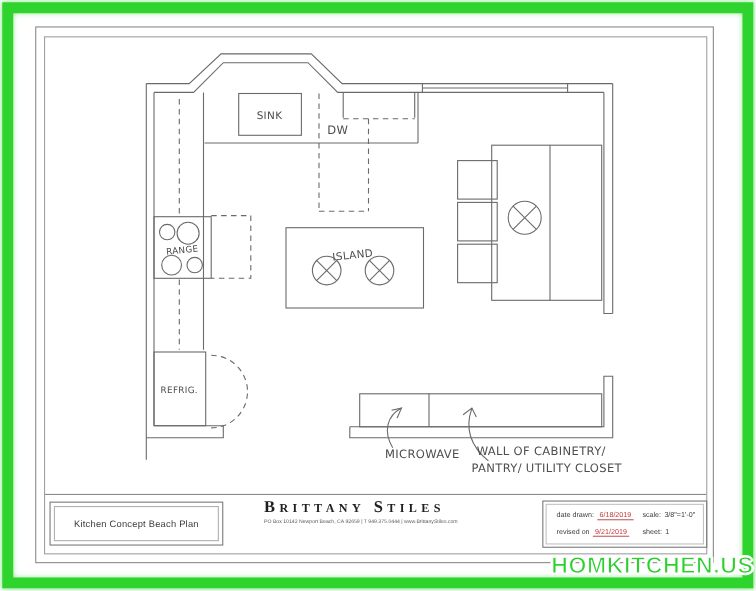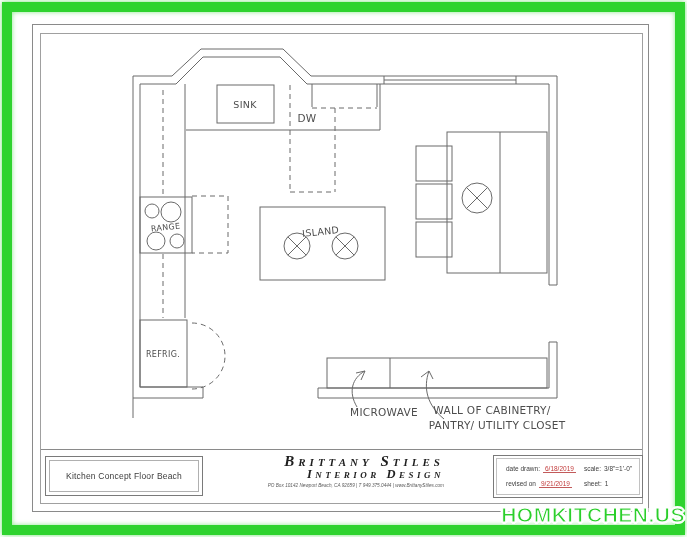--- a/index.html
+++ b/index.html
@@ -13,21 +13,21 @@
     box-shadow:0 0 5px rgba(46,211,46,.65), inset 0 0 5px rgba(46,211,46,.55);
   }
   
   .frame-outer{position:absolute;left:32px;top:24px;width:615px;height:486px;border:1px solid #8a8a8a;z-index:1;}
   .frame-inner{position:absolute;left:40px;top:33px;width:601px;height:469px;border:1px solid #a0a0a0;z-index:1;}
   
   .title-band{position:absolute;left:41px;top:449px;width:601px;height:54px;border-top:1px solid #8a8a8a;z-index:3;}
   .title-box-outer{position:absolute;left:45px;top:456px;width:156px;height:38px;border:1px solid #7a7a7a;z-index:4;}
   .title-box-inner{position:absolute;inset:3px;border:1px solid #b0b0b0;display:flex;align-items:center;justify-content:center;}
   .title-box-inner span{font-size:8.5px;color:#3c3c3c;letter-spacing:.2px;}
-  .firm-block{position:absolute;left:240px;top:454px;width:204px;text-align:right;z-index:4;color:#1f1f1f;font-style:italic;}
+  .firm-block{position:absolute;left:240px;top:454px;width:204px;text-align:left;z-index:4;color:#1f1f1f;}
   .firm-name{font-family:"Liberation Serif",serif;font-variant:small-caps;font-weight:700;font-size:15px;letter-spacing:4px;line-height:14px;}
   .firm-sub{font-family:"Liberation Serif",serif;font-variant:small-caps;font-weight:700;font-size:12.5px;letter-spacing:3.5px;line-height:12px;}
   .firm-contact{font-size:4.7px;color:#5c5c5c;margin-top:2.5px;letter-spacing:0;white-space:nowrap;}
   .info-box{position:absolute;left:493px;top:455px;width:148px;height:41px;border:1px solid #7a7a7a;z-index:4;}
   .info-box-inner{position:absolute;inset:2px;border:1px solid #c2c2c2;}
   .ib-row{position:absolute;left:9px;right:5px;display:flex;align-items:baseline;font-size:6.5px;color:#3d3d3d;}
   .ib-row.r1{top:6px;} .ib-row.r2{top:21px;}
   .ib-left{width:78px;display:flex;gap:3px;align-items:baseline;}
   .ib-val{color:#c23b3b;border-bottom:.8px solid #c25b5b;padding:0 2px;}
   .ib-right{flex:1;display:flex;gap:3px;align-items:baseline;}
@@ -154,27 +154,26 @@
     <path class="ln" d="M421,377 L429,371 L433,379"></path>
     <text class="hand hand-lg" x="492" y="414" text-anchor="middle">WALL OF CABINETRY/</text>
     <text class="hand hand-lg" x="497" y="429" text-anchor="middle">PANTRY/ UTILITY CLOSET</text>
   </g>
 </svg>
 
 <div class="title-band"></div>
 
 <div class="title-box-outer">
   <div class="title-box-inner">
-    <span>Kitchen Concept Floor Beach</span>
+    <span>Kitchen Concept Beach Plan</span>
   </div>
 </div>
 
 <div class="firm-block">
   <div class="firm-name">Brittany Stiles</div>
-  <div class="firm-sub">Interior Design</div>
   <div class="firm-contact">PO Box 10142 Newport Beach, CA 92659 | T 949.375.0444 | www.BrittanyStiles.com</div>
 </div>
 
 <div class="info-box">
   <div class="info-box-inner">
     <div class="ib-row r1">
       <span class="ib-left">
         <span>date drawn:</span>
         <span class="ib-val">6/18/2019</span>
       </span>

